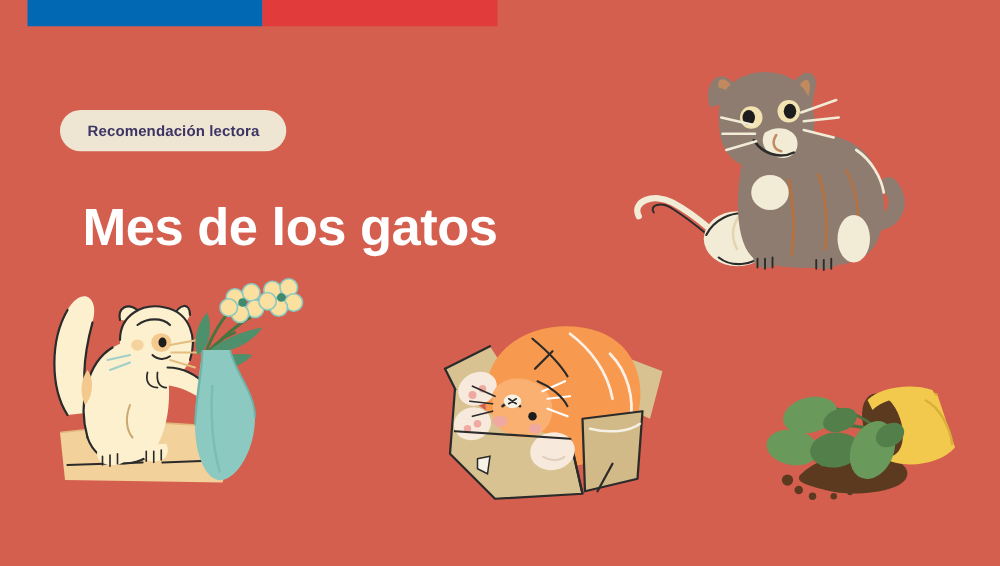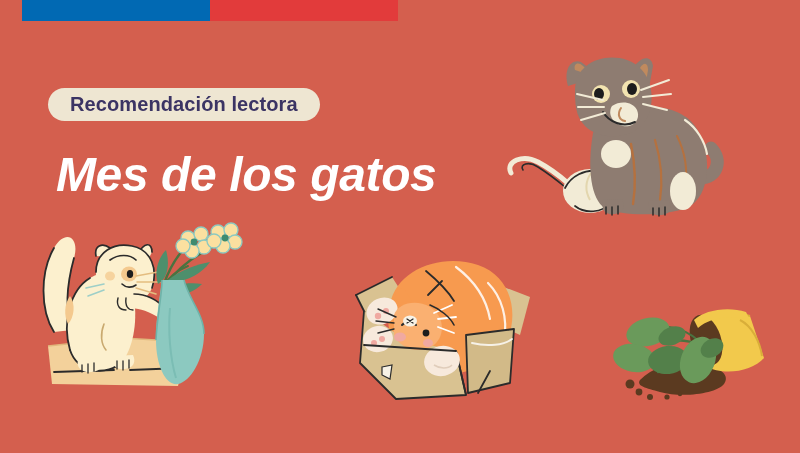--- a/index.html
+++ b/index.html
@@ -45,43 +45,42 @@
   
   .badge {
     position: absolute;
     left: 48px;
     top: 88px;
     height: 33px;
     padding: 0 22px;
     border-radius: 18px;
     background: #EEE6D2;
     color: #3B3464;
-    font-size: 20px;
+    font-size: 12px;
     font-weight: bold;
     letter-spacing: .1px;
     display: flex;
     align-items: center;
     justify-content: center;
     box-sizing: border-box;
     white-space: nowrap;
   }
 
   
   .title {
     position: absolute;
     left: 50px;
     top: 143px;
     color: #FFFFFF;
-    font-size: 48px;
+    font-size: 42px;
     font-weight: bold;
     letter-spacing: -0.4px;
-    margin: 6px;
+    margin: 16px;
     white-space: nowrap;
     line-height: 1.1;
-    font-style: italic;
   }
 
   
   .art {
     position: absolute;
   }
   .art svg { display: block; }
 
   #art-grey-cat    { left: 505px; top: 28px;  width: 230px; height: 205px; }
   #art-cream-cat   { left: 18px;  top: 218px; width: 240px; height: 185px; }

